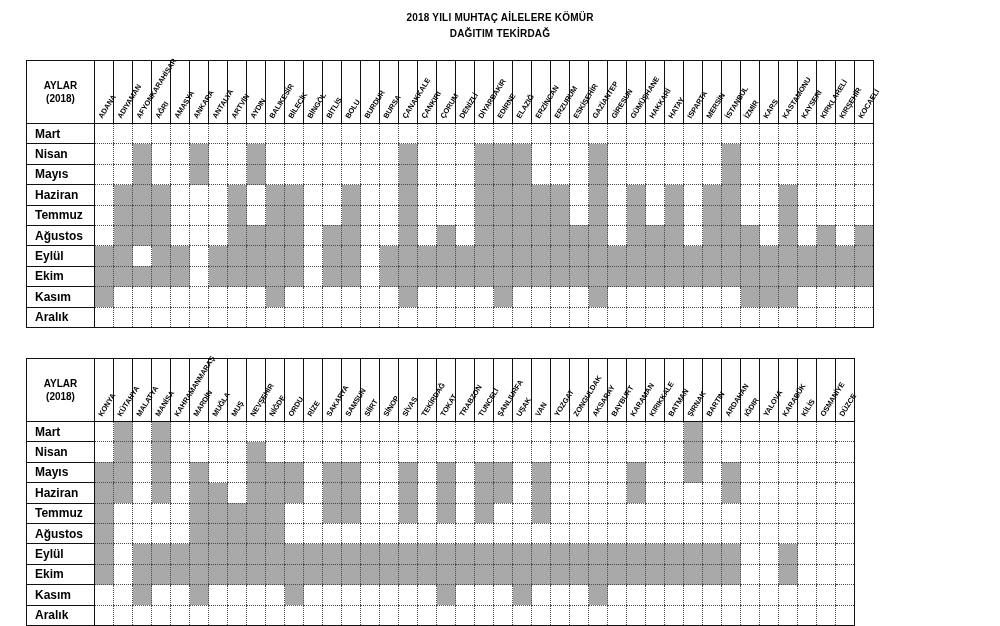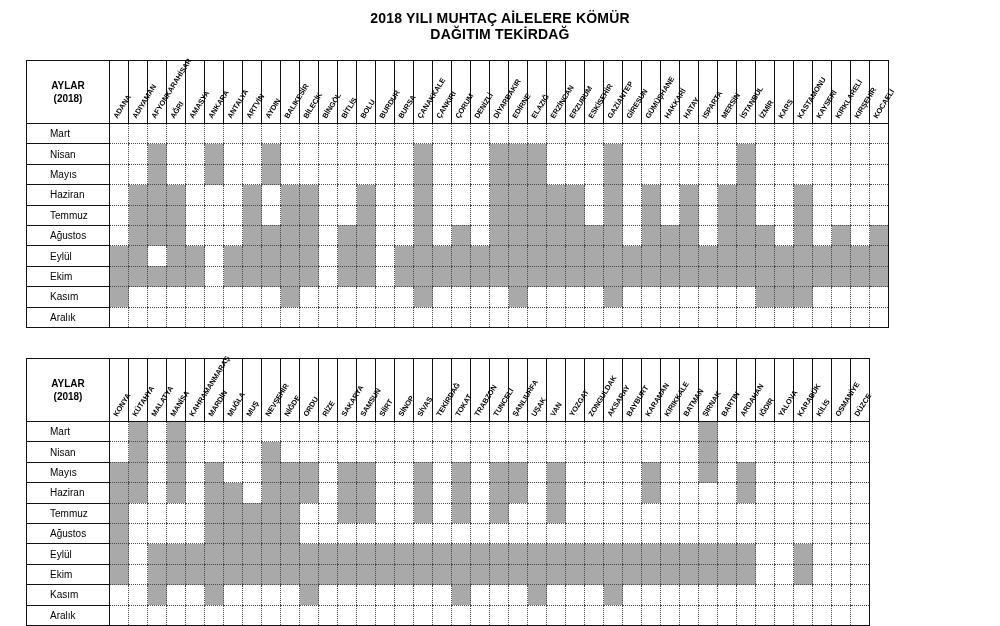--- a/index.html
+++ b/index.html
@@ -14,21 +14,21 @@
     color: #000000;
     position: relative;
     overflow: hidden;
   }
 
   .title-block {
     text-align: center;
     padding-top: 10px;
   }
   .title-line {
-    font-size: 14px;
+    font-size: 10px;
     font-weight: bold;
     letter-spacing: 0.2px;
     line-height: 16px;
   }
 
   .table-wrap {
     position: absolute;
     left: 26px;
   }
   #table-top { top: 60px; }
@@ -81,23 +81,23 @@
     letter-spacing: -0.1px;
     line-height: 8px;
   }
 
   
   td.month {
     width: 58px;
     height: 17.4px;
     border: 1px solid #111;
     border-left: 1.6px solid #111;
-    font-size: 10px;
-    font-weight: normal;
-    padding-left: 23px;
+    font-size: 12px;
+    font-weight: bold;
+    padding-left: 8px;
     white-space: nowrap;
   }
 
   
   td.cell {
     width: 18px;
     height: 17.4px;
     border-top: 1px dotted #4a4a4a;
     border-bottom: 1px dotted #4a4a4a;
     border-left: 1px dotted #4a4a4a;

